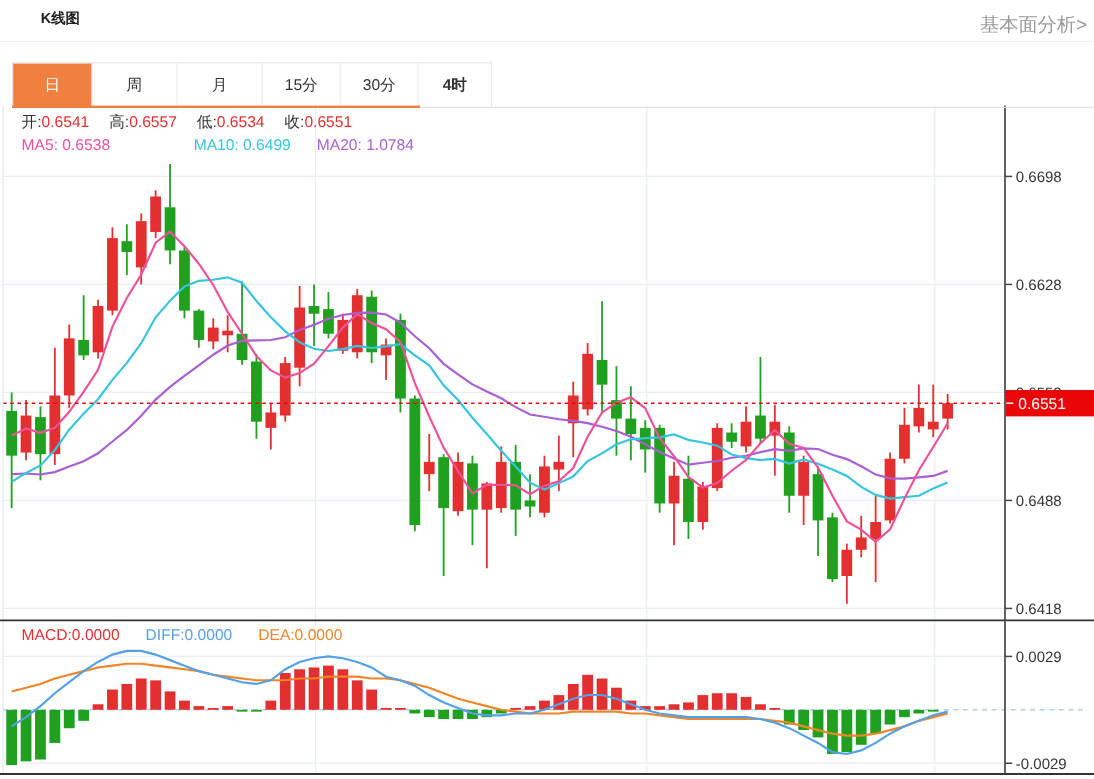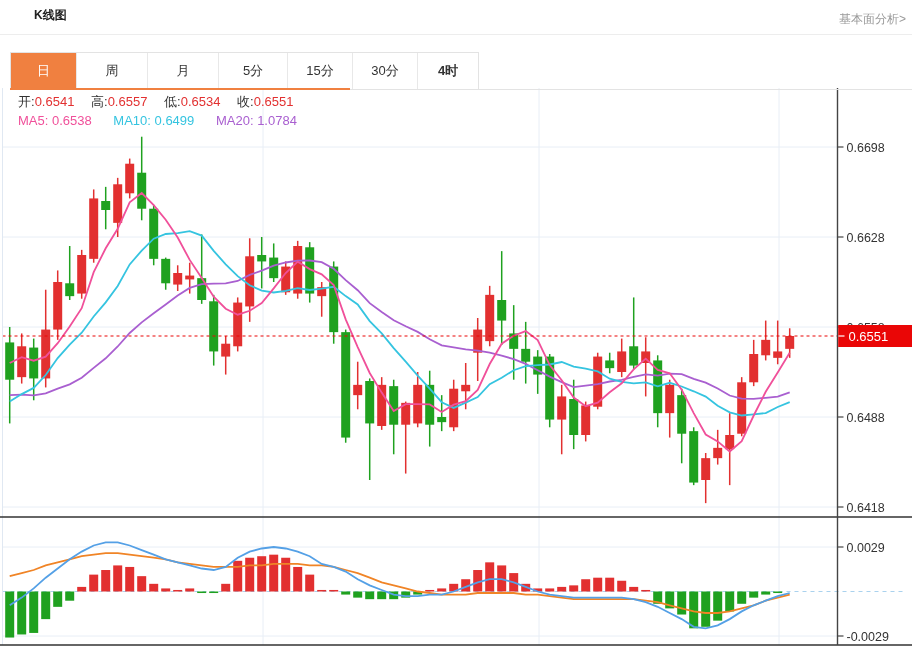--- a/index.html
+++ b/index.html
@@ -1,36 +1,36 @@
 <!DOCTYPE html>
 <html style="--red: #e23030; --tag-red: #ea0606; --green: #1fa11f; --ma5: #f0509a; --ma10: #35c4e0; --ma20: #a95fd0; --diff: #54a0e6; --dea: #f08426; --tab-orange: #f08040; --grid: #e8eef6; --axis: #444444; --panel-border: #333333; --zero-dash: #aad2ee; --label: #333333;"><head>
 <meta charset="utf-8">
 <style>
   html,body{margin:0;padding:0;background:#fff;}
   .page{position:relative;width:912px;height:649px;overflow:hidden;background:#fff;
         font-family:"Liberation Sans","DejaVu Sans",sans-serif;}
   .layer{position:absolute;z-index:2;}
   svg.chart{position:absolute;left:0;top:0;z-index:1;}
   .page-title{left:10px;top:7px;font-size:12px;font-weight:bold;color:#222;margin-left:24px;}
-  .fund-link{right:6px;top:11px;font-size:12px;color:#999;cursor:pointer;}
+  .fund-link{right:6px;top:11px;font-size:16px;color:#999;cursor:pointer;}
   .header-divider{left:0;top:34px;width:912px;height:0;border-top:1px solid #ededed;}
   .tabbar{left:10px;top:52px;display:flex;border:1px solid #e3e3e3;border-bottom:none;height:36px;background:#fff;}
   .tabbar-underline{left:10px;top:88px;width:340px;height:2px;background:var(--tab-orange);}
   .tabbar-underline-rest{left:350px;top:89px;width:562px;height:1px;background:#e3e3e3;}
   .tab{display:flex;align-items:center;justify-content:center;font-size:13px;color:#333;
        border-right:1px solid #e8e8e8;cursor:pointer;background:#fff;}
   .tab:last-child{border-right:none;font-weight:bold;}
   .tab.active{background:var(--tab-orange);color:#fff;}
   .legend-row{left:18px;font-size:13px;white-space:nowrap;text-align:right;}
   .legend-row .pair{margin-right:13px;}
   .legend-row .pair.wide{margin-right:18px;}
   .lbl{color:#333;}
   .red{color:var(--red);}
   .pink{color:var(--ma5);}
-  .cyan{color:var(--ma10);}
+  .cyan{color:var(--ma10);margin-left:48px;}
   .purple{color:var(--ma20);}
   .blue{color:var(--diff);}
   .orange{color:var(--dea);}
   svg text{font-family:"Liberation Sans","DejaVu Sans",sans-serif;}
 </style>
 </head>
 <body>
 
 <div class="page">
 
@@ -415,35 +415,39 @@
     </svg>
 
   <div class="layer page-title">K线图</div>
   <div class="layer fund-link">基本面分析&gt;</div>
   <div class="layer header-divider"></div>
 
   <div class="layer tabbar">
     <div class="tab active" style="width:65px">日</div>
     <div class="tab" style="width:70px">周</div>
     <div class="tab" style="width:70px">月</div>
-    <div class="tab" style="width:68px">5分</div>
     <div class="tab" style="width:64px">15分</div>
     <div class="tab" style="width:64px">30分</div>
     <div class="tab" style="width:60px">4时</div>
   </div>
   <div class="layer tabbar-underline"></div>
   <div class="layer tabbar-underline-rest"></div>
 
   <div class="layer legend-row" style="top:93px">
     <span class="pair"><span class="lbl">开:</span><span class="red">0.6541</span></span>
     <span class="pair"><span class="lbl">高:</span><span class="red">0.6557</span></span>
     <span class="pair"><span class="lbl">低:</span><span class="red">0.6534</span></span>
     <span class="pair"><span class="lbl">收:</span><span class="red">0.6551</span></span>
   </div>
 
   <div class="layer legend-row" style="top:113px">
     <span class="pair wide pink"><span>MA5: </span><span>0.6538</span></span>
     <span class="pair wide cyan"><span>MA10: </span><span>0.6499</span></span>
     <span class="pair wide purple"><span>MA20: </span><span>1.0784</span></span>
   </div>
 
+  <div class="layer legend-row" style="top:521px">
+    <span class="pair wide red"><span>MACD:</span><span>0.0000</span></span>
+    <span class="pair wide blue"><span>DIFF:</span><span>0.0000</span></span>
+    <span class="pair wide orange"><span>DEA:</span><span>0.0000</span></span>
+  </div>
 
 </div>
 
 </body></html>

